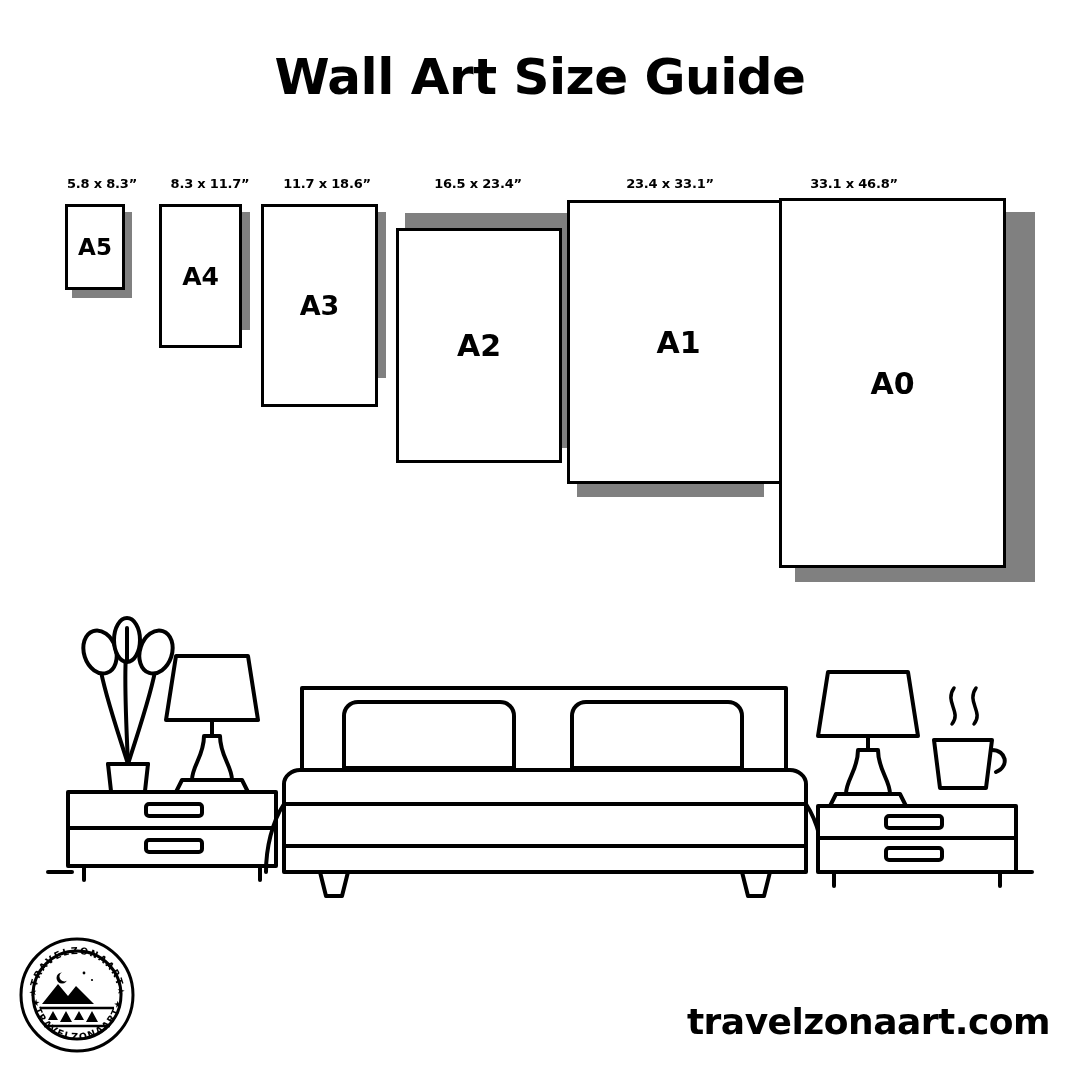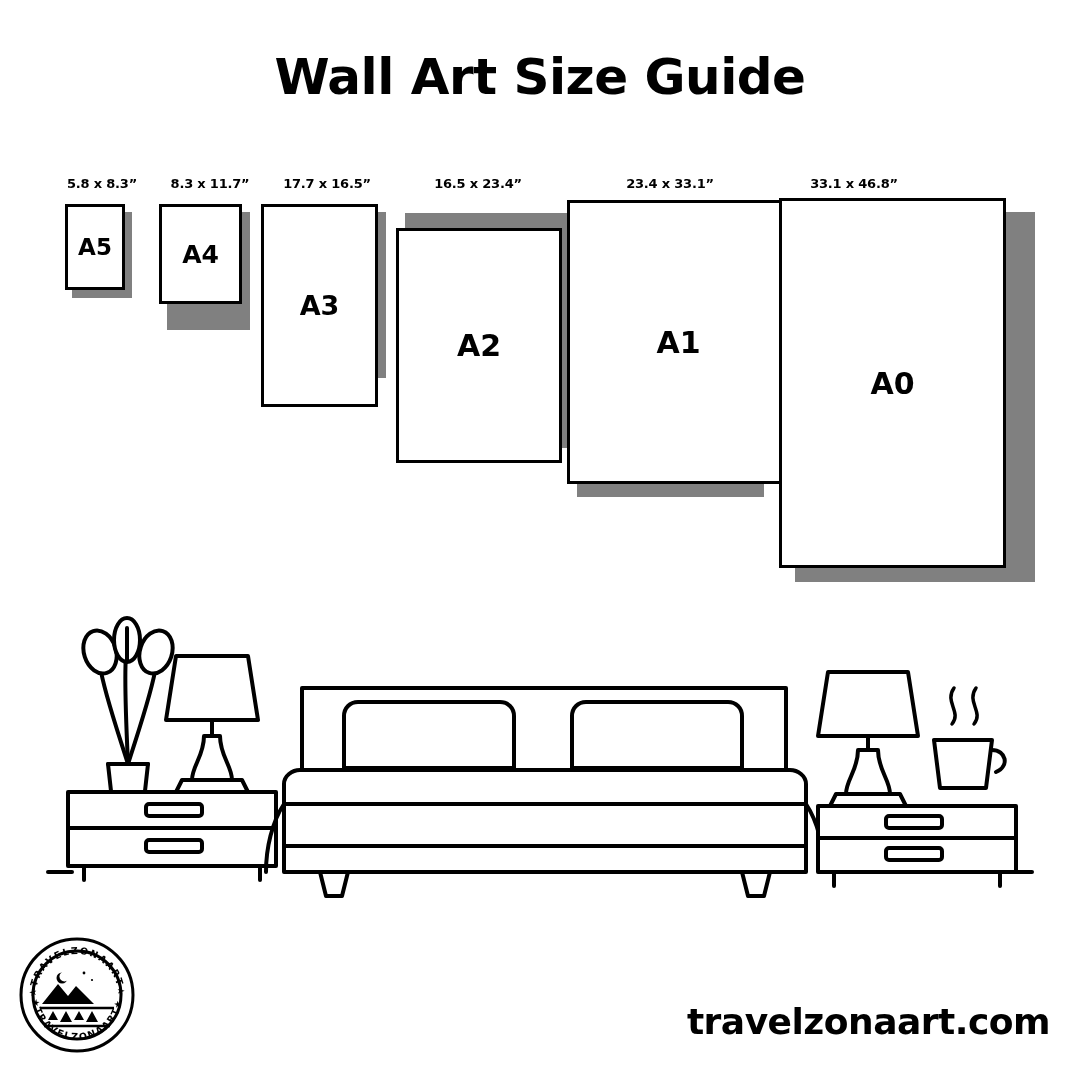--- a/index.html
+++ b/index.html
@@ -105,27 +105,27 @@
     <div class="frame-dims" style="left:52px; top:176px; width:100px;">5.8 x 8.3”</div>
     <div class="frame-shadow" style="left:72px; top:212px; width:60px; height:86px;"></div>
     <div class="frame-box" style="left:65px; top:204px; width:60px; height:86px;">
       <span class="frame-label" style="font-size:23px;">A5</span>
     </div>
   </div>
 
   <div class="frame-group">
     <div class="frame-dims" style="left:150px; top:176px; width:120px;">8.3 x 11.7”</div>
     <div class="frame-shadow" style="left:167px; top:212px; width:83px; height:118px;"></div>
-    <div class="frame-box" style="left:159px; top:204px; width:83px; height:100px;align-items:center;">
+    <div class="frame-box" style="left:159px; top:204px; width:83px; height:144px;align-items:center;">
       <span class="frame-label" style="font-size:25px;">A4</span>
     </div>
   </div>
 
   <div class="frame-group">
-    <div class="frame-dims" style="left:257px; top:176px; width:140px;">17.7 x 16.5”</div>
+    <div class="frame-dims" style="left:257px; top:176px; width:140px;">11.7 x 18.6”</div>
     <div class="frame-shadow" style="left:269px; top:212px; width:117px; height:166px;"></div>
     <div class="frame-box" style="left:261px; top:204px; width:117px; height:203px;">
       <span class="frame-label" style="font-size:27px;">A3</span>
     </div>
   </div>
 
   <div class="frame-group">
     <div class="frame-dims" style="left:403px; top:176px; width:150px;">16.5 x 23.4”</div>
     <div class="frame-shadow" style="left:405px; top:213px; width:166px; height:235px;"></div>
     <div class="frame-box" style="left:396px; top:204px; width:166px; height:235px;margin-top:24px;">

